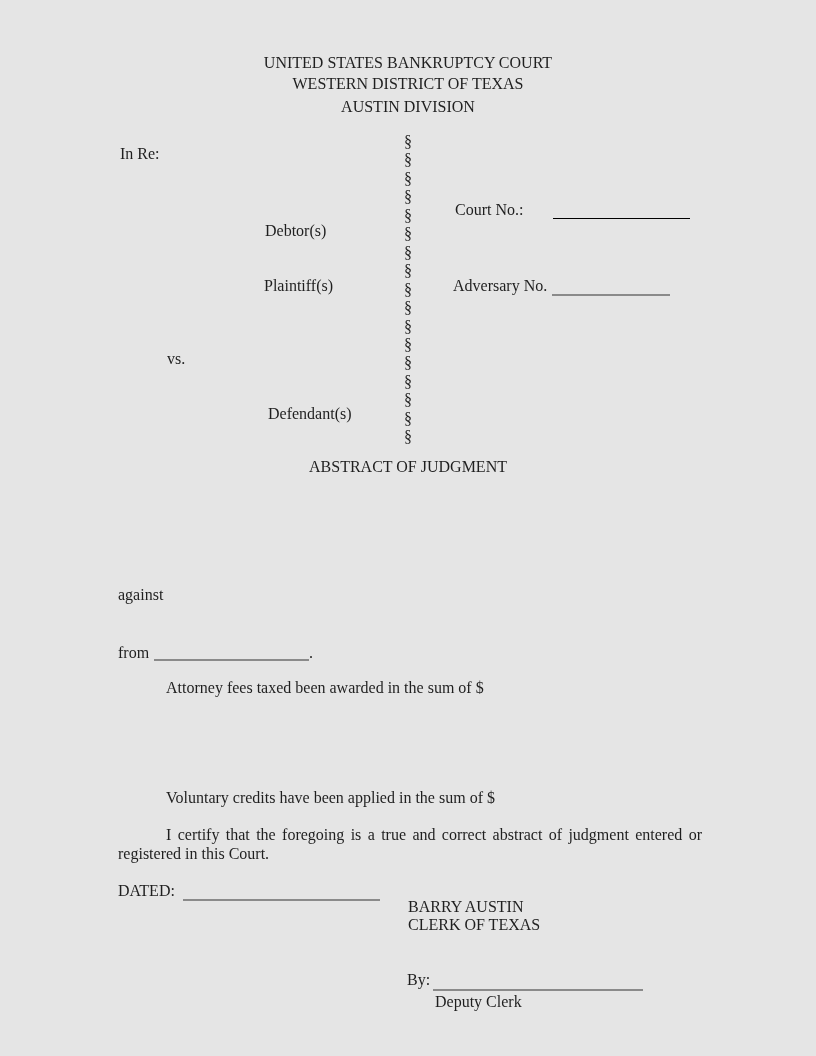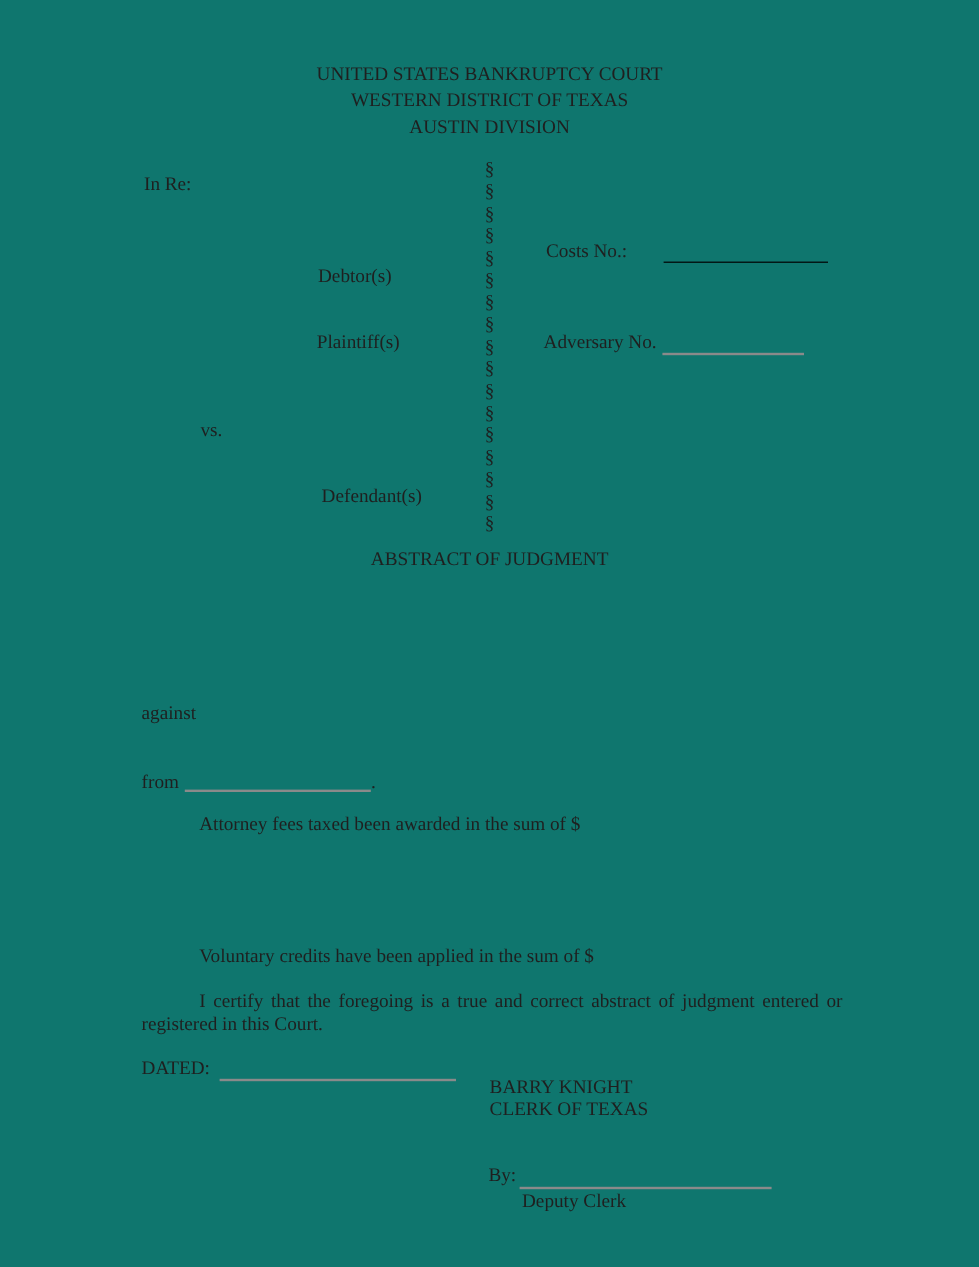--- a/index.html
+++ b/index.html
@@ -1,20 +1,20 @@
 <!DOCTYPE html>
 <html><head>
 <meta charset="utf-8">
 <style>
   html,body{margin:0;padding:0;background:#ffffff;}
   .page{
     position:relative;
     width:816px;height:1056px;
     margin:0 auto;
-    background:#0f766e;
+    background:#e5e5e5;
     font-family:"Liberation Serif","DejaVu Serif",serif;
     font-size:16px;
     color:#1f1f1f;
     overflow:hidden;
   }
   .abs{position:absolute;white-space:nowrap;}
   .center{left:0;width:816px;text-align:center;white-space:nowrap;}
   .hdr{line-height:20.5px;}
   .secol{
     position:absolute;left:404px;top:133px;
@@ -62,21 +62,21 @@
 §
 §
 §
 §
 §
 §
 §</div>
 
   <div class="abs" style="left:120px;top:144.5px;">In Re:</div>
 
-  <div class="abs" style="left:455px;top:200.5px;">Costs No.:</div>
+  <div class="abs" style="left:455px;top:200.5px;">Court No.:</div>
   <div class="rule" style="left:553px;top:200.5px;width:137px;height:17px;"></div>
 
   <div class="abs" style="left:265px;top:221.5px;">Debtor(s)</div>
 
   <div class="abs" style="left:264px;top:276.5px;text-align:center;">Plaintiff(s)</div>
   <div class="abs" style="left:453px;top:276.5px;">Adversary No.</div>
   <div class="rule gray" style="left:552px;top:276.5px;width:118px;height:17px;"></div>
 
   <div class="abs" style="left:167px;top:349.5px;">vs.</div>
 
@@ -92,20 +92,20 @@
   </div>
 
   <div class="abs" style="left:166px;top:678.5px;">Attorney fees taxed been awarded in the sum of $</div>
   <div class="abs" style="left:166px;top:788.5px;">Voluntary credits have been applied in the sum of $</div>
 
   <div class="flow indent" style="top:825px;">I certify that the foregoing is a true and correct abstract of judgment entered or registered in this Court.</div>
 
   <div class="abs" style="left:118px;top:881.5px;">DATED:</div>
   <div class="rule gray" style="left:183px;top:881.5px;width:197px;height:17px;"></div>
 
-  <div class="abs sig" style="left:408px;top:897.5px;">BARRY KNIGHT</div>
+  <div class="abs sig" style="left:408px;top:897.5px;">BARRY AUSTIN</div>
   <div class="abs sig" style="left:408px;top:915.5px;">CLERK OF TEXAS</div>
 
   <div class="abs" style="left:407px;top:970.5px;">By:</div>
   <div class="rule gray" style="left:433px;top:970.5px;width:210px;height:18px;"></div>
   <div class="abs" style="left:435px;top:992.5px;">Deputy Clerk</div>
 
 </div>
 
 </body></html>

